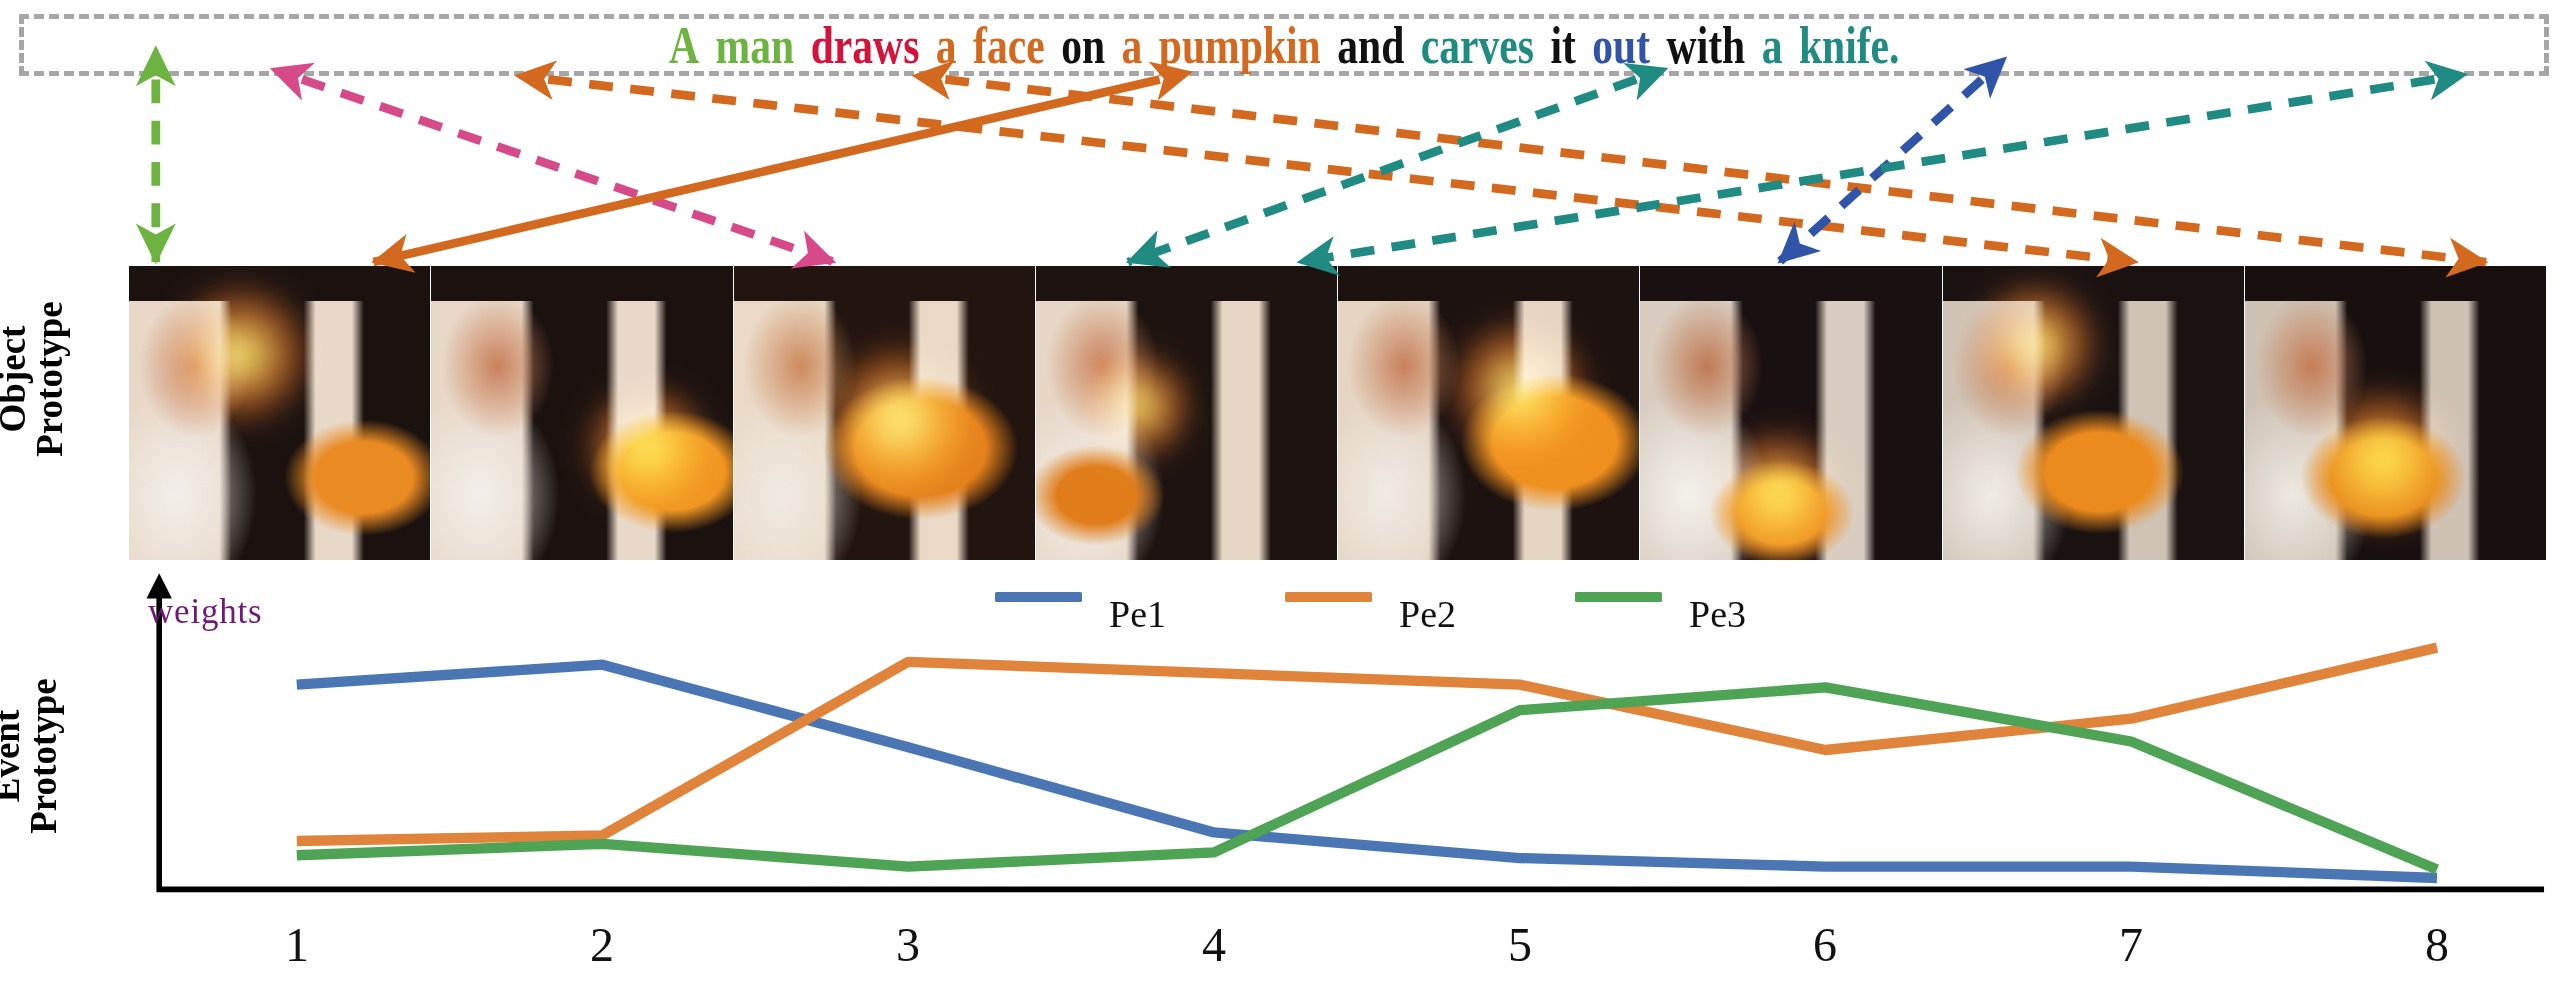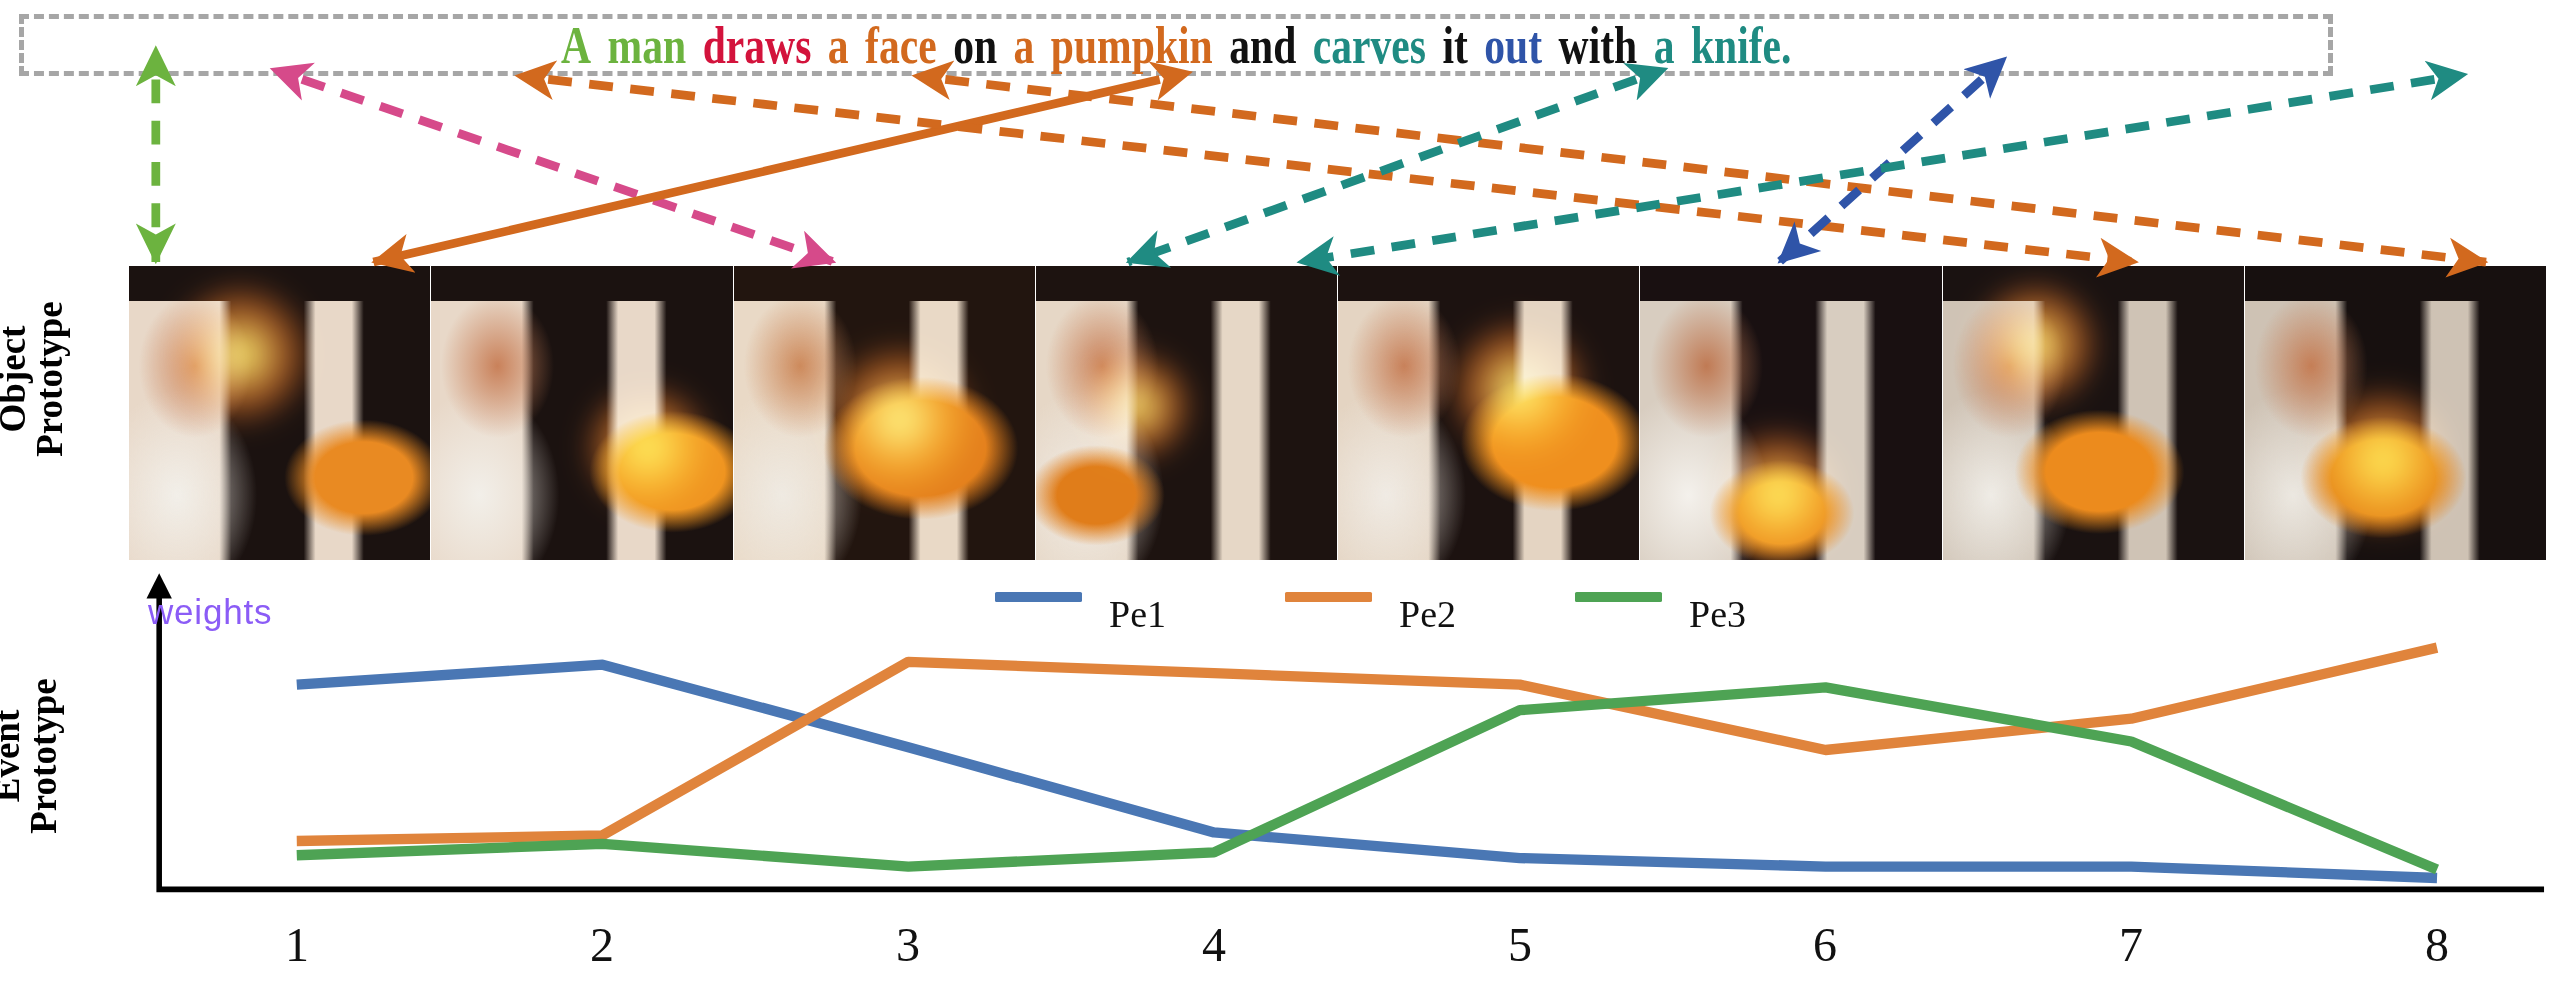--- a/index.html
+++ b/index.html
@@ -1,20 +1,20 @@
 <!DOCTYPE html>
 <html style="font-size:12.7px"><head>
 <meta charset="utf-8">
 <style>
   html,body{margin:0;padding:0;background:#ffffff;}
   body{width:2576px;height:992px;font-family:"Liberation Serif",serif;position:relative;overflow:hidden;}
 
   
   #caption-box{
-    position:absolute; left:19px; top:14.3px; width:2314px; height:62px;
+    position:absolute; left:19px; top:14.3px; width:2530px; height:62px;
     border:5.6px dashed #a6a6a6; box-sizing:border-box;
     display:flex; align-items:center; justify-content:center;
   }
   #caption-text{
     white-space:nowrap; font-family:"Liberation Serif",serif;
     font-weight:bold; font-size:52px; letter-spacing:0px;
     transform:scaleX(0.80); transform-origin:center center;
   }
   #caption-text .w{ padding:0 10.3px; display:inline-block; }
 
@@ -40,22 +40,22 @@
   .vframe:last-child{ border-right:none; }
   .vf-bg{ position:absolute; inset:0; }
   .glow{ position:absolute; border-radius:50%; filter:blur(12.7px); mix-blend-mode:screen; }
 
   
   #plot{
     position:absolute; left:129px; top:570px; width:2423px; height:350px;
   }
   #plot svg{ display:block; }
   #weights-label{
-    position:absolute; left:19px; top:22px; font-family:Liberation Sans, sans-serif;
-    font-size:35px; color:#8b5cf6; letter-spacing:0.8px;
+    position:absolute; left:19px; top:22px; font-family:Liberation Serif, serif;
+    font-size:35px; color:#701a75; letter-spacing:0.8px;
   }
   #legend{
     position:absolute; left:866px; top:22px; display:flex; align-items:center; gap:0px;
   }
   .leg-item{ display:flex; align-items:flex-start; margin-right:119px; }
   .leg-swatch{ width:87px; height:10.3px; border-radius:1.6px; margin-right:27px; }
   .leg-label{ font-family:"Liberation Serif",serif; font-size:38px; color:#111; }
 
   
   #xticks{

